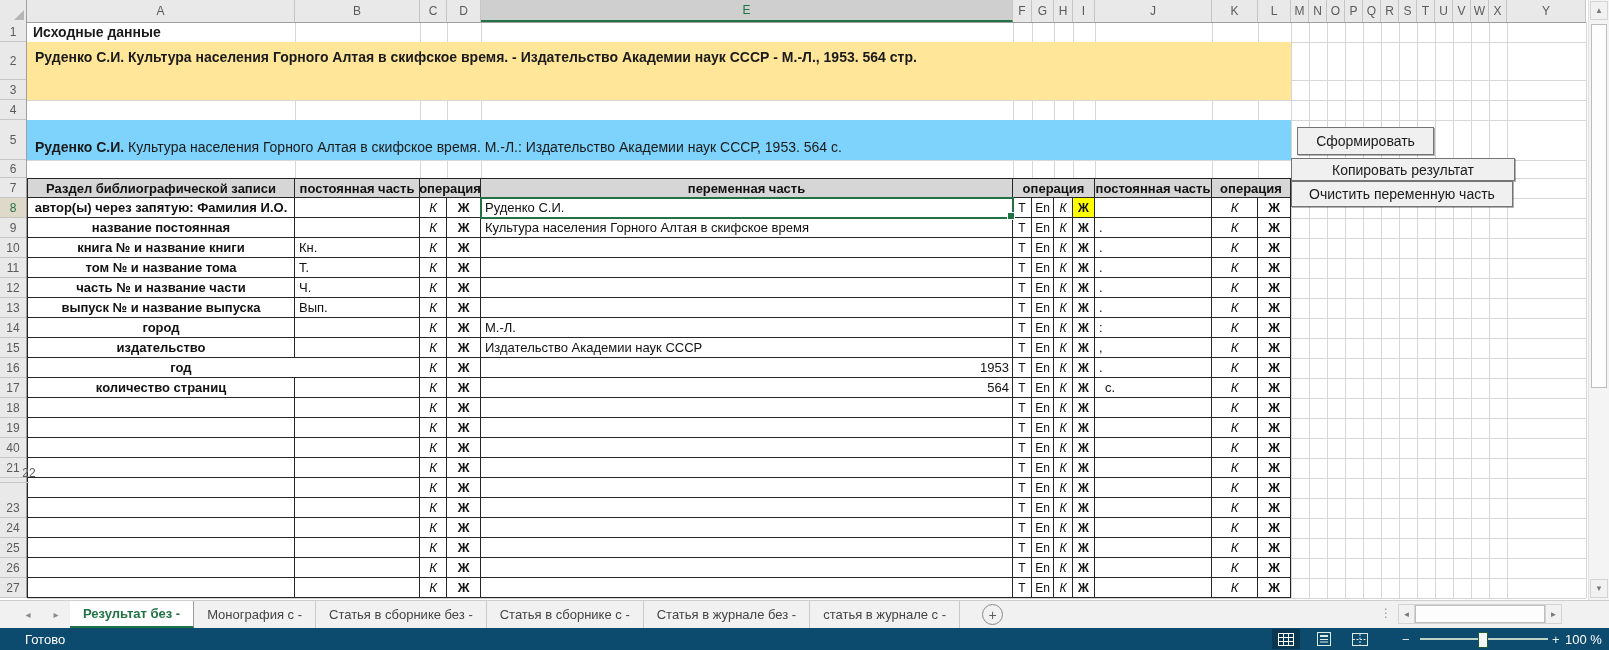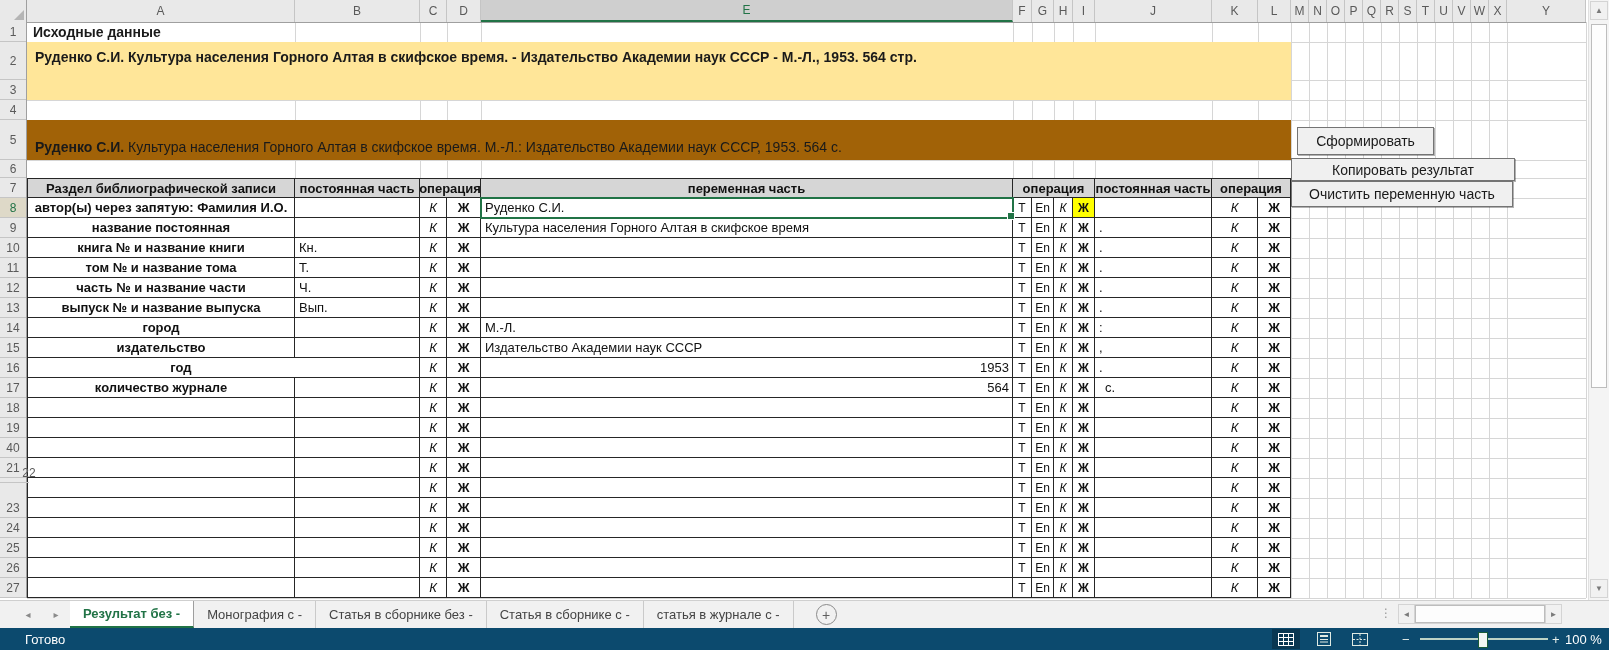--- a/index.html
+++ b/index.html
@@ -20,21 +20,21 @@
   .rowhead{position:absolute;left:0;width:26px;box-sizing:border-box;border-bottom:1px solid #c5c5c5;
        font-size:12px;color:#5a5a5a;display:flex;align-items:center;justify-content:center;}
   .rowhead.sel{background:#ded9c8;color:#217346;}
   
   .gridline{position:absolute;background:#d6d6d6;z-index:1;}
   
   .cell-label{position:absolute;z-index:2;font-size:14px;font-weight:700;color:#1a1a1a;
        display:flex;align-items:center;}
   .block{position:absolute;z-index:2;box-sizing:border-box;font-size:14px;color:#1a1a1a;overflow:hidden;}
   .block.yellow{background:#ffe699;padding:7px 0 0 8px;font-weight:700;}
-  .block.orange{background:#a16207;padding:0 0 5px 8px;display:flex;align-items:flex-end;}
+  .block.orange{background:#7dd3fc;padding:0 0 5px 8px;display:flex;align-items:flex-end;}
   
   .cell{position:absolute;box-sizing:border-box;background:#fff;z-index:3;
        border-right:1px solid #262626;border-bottom:1px solid #262626;
        font-size:13px;color:#111;display:flex;align-items:center;overflow:hidden;white-space:nowrap;}
   .cell.bl{border-left:1px solid #262626;}
   .cell.th{background:#d6d6d6;font-weight:700;justify-content:center;border-top:1px solid #262626;}
   .cell.center{justify-content:center;}
   .cell.left{padding-left:4px;}
   .cell.right{justify-content:flex-end;padding-right:3px;}
   .cell.bold{font-weight:700;}
@@ -322,21 +322,21 @@
       <div class="cell italic center" style="left: 420px; top: 358px; width: 27px; height: 20px;">К</div>
       <div class="cell bold center" style="left: 447px; top: 358px; width: 34px; height: 20px;">Ж</div>
       <div class="cell right" style="left: 481px; top: 358px; width: 532px; height: 20px;">1953</div>
       <div class="cell center op" style="left: 1013px; top: 358px; width: 19px; height: 20px;">Т</div>
       <div class="cell center op" style="left: 1032px; top: 358px; width: 22px; height: 20px;">En</div>
       <div class="cell italic center op" style="left: 1054px; top: 358px; width: 19px; height: 20px;">К</div>
       <div class="cell bold center op" style="left: 1073px; top: 358px; width: 22px; height: 20px;">Ж</div>
       <div class="cell left" style="left: 1095px; top: 358px; width: 117px; height: 20px;">.</div>
       <div class="cell italic center" style="left: 1212px; top: 358px; width: 46px; height: 20px;">К</div>
       <div class="cell bold center" style="left: 1258px; top: 358px; width: 33px; height: 20px;">Ж</div>
-      <div class="cell bold center bl" style="left: 27px; top: 378px; width: 268px; height: 20px;">количество журнале</div>
+      <div class="cell bold center bl" style="left: 27px; top: 378px; width: 268px; height: 20px;">количество страниц</div>
       <div class="cell left" style="left: 295px; top: 378px; width: 125px; height: 20px;"></div>
       <div class="cell italic center" style="left: 420px; top: 378px; width: 27px; height: 20px;">К</div>
       <div class="cell bold center" style="left: 447px; top: 378px; width: 34px; height: 20px;">Ж</div>
       <div class="cell right" style="left: 481px; top: 378px; width: 532px; height: 20px;">564</div>
       <div class="cell center op" style="left: 1013px; top: 378px; width: 19px; height: 20px;">Т</div>
       <div class="cell center op" style="left: 1032px; top: 378px; width: 22px; height: 20px;">En</div>
       <div class="cell italic center op" style="left: 1054px; top: 378px; width: 19px; height: 20px;">К</div>
       <div class="cell bold center op" style="left: 1073px; top: 378px; width: 22px; height: 20px;">Ж</div>
       <div class="cell left jindent" style="left: 1095px; top: 378px; width: 117px; height: 20px;">с.</div>
       <div class="cell italic center" style="left: 1212px; top: 378px; width: 46px; height: 20px;">К</div>
@@ -487,20 +487,21 @@
         <span>◂</span>
       </div>
     <div class="tab-nav">
         <span>▸</span>
       </div>
     <div id="tabs" style="display:flex;">
         <div class="tab active">Результат без -</div>
         <div class="tab">Монография с -</div>
         <div class="tab">Статья в сборнике без -</div>
         <div class="tab">Статья в сборнике с -</div>
+        <div class="tab">Статья в журнале без -</div>
         <div class="tab">статья в журнале с -</div>
       </div>
     <div class="addsheet">
         <span>+</span>
       </div>
     <div class="resize-dots"><span>⋮</span></div>
     <div class="hscroll">
       <div class="hbtn">
           <span>◄</span>
         </div>

